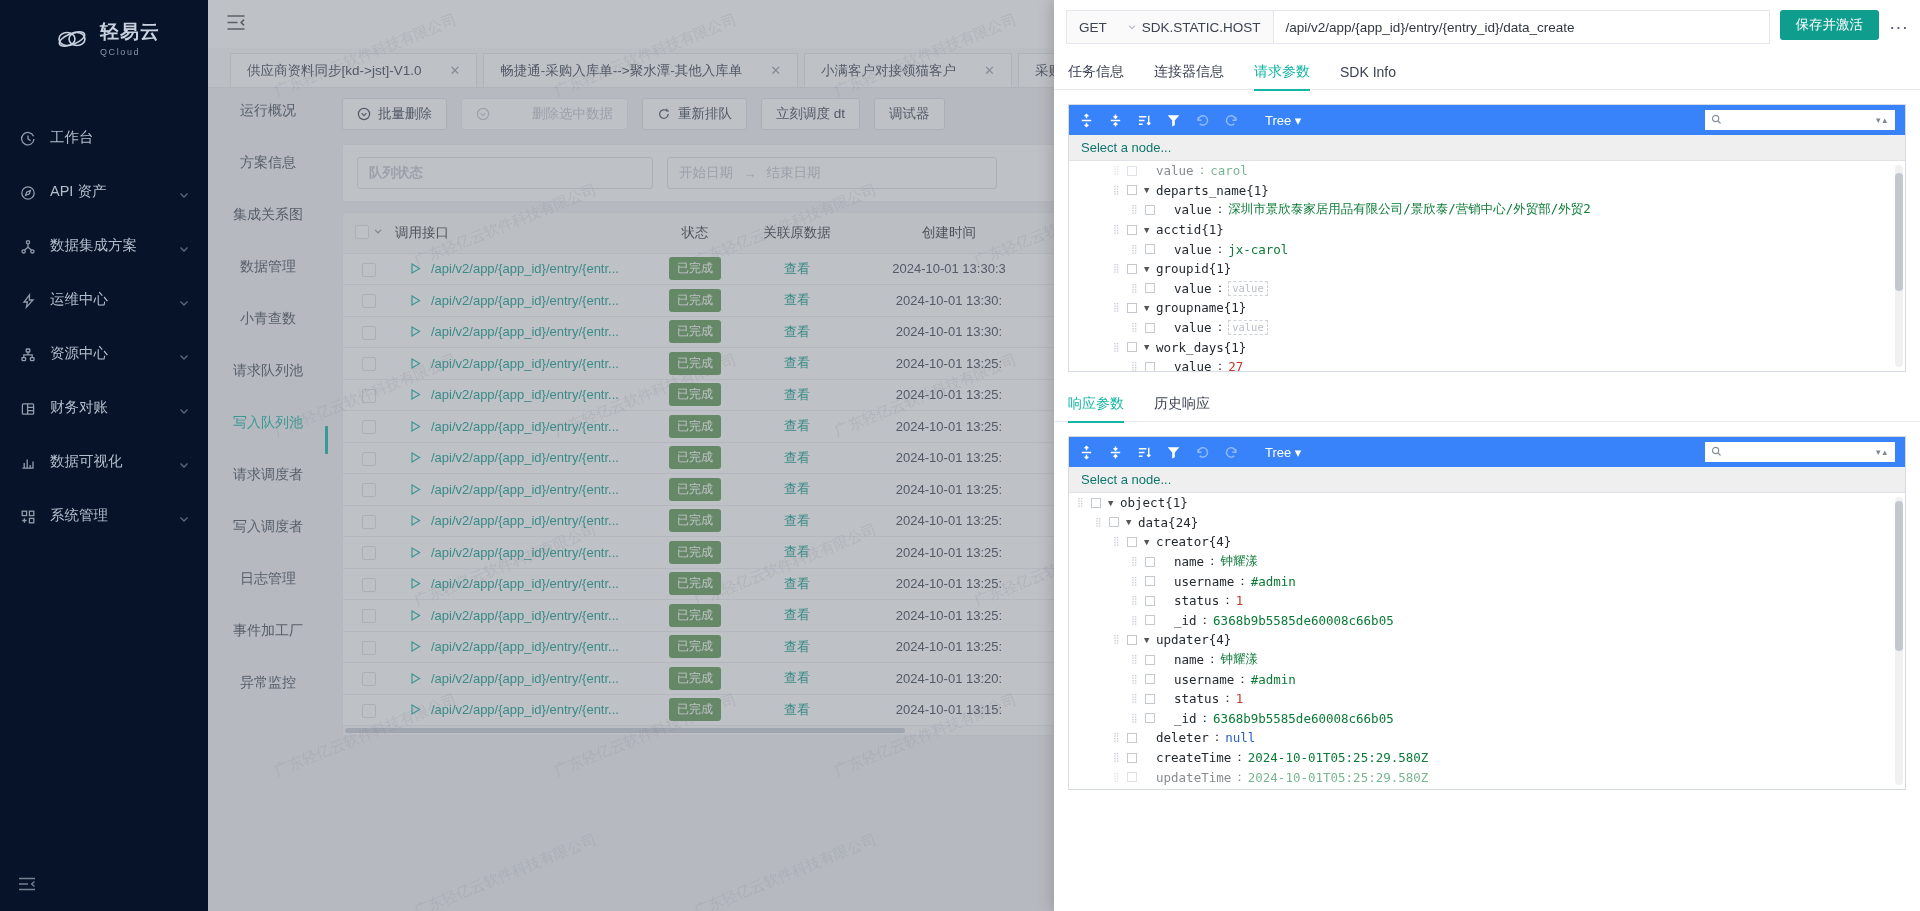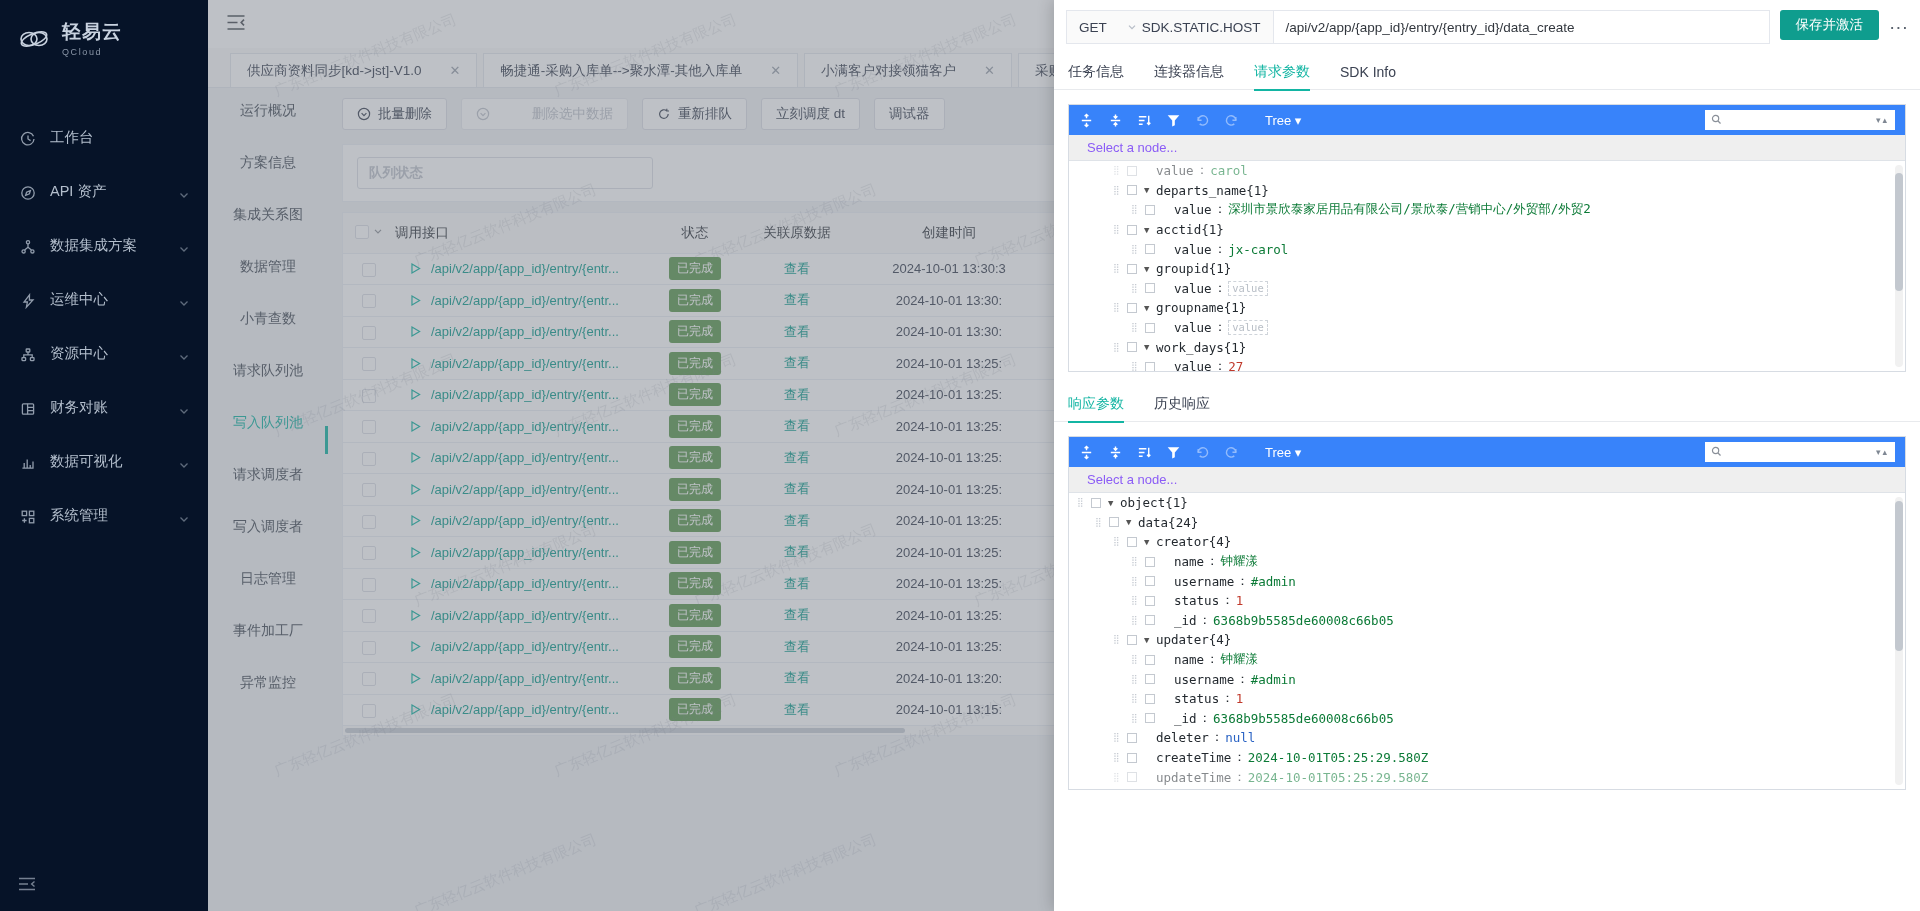--- a/index.html
+++ b/index.html
@@ -12,21 +12,21 @@
   #root { position: relative; width: 1920px; height: 911px; }
 
   
   .sidebar {
     position: absolute; left: 0; top: 0;
     width: 208px; height: 911px;
     background: #061328;
     color: #b8c2cf;
     z-index: 5;
   }
-  .brand { display: flex; align-items: center; gap: 10px; padding: 22px 0 18px 18px; }
+  .brand { display: flex; align-items: center; gap: 10px; padding: 22px 0 18px 18px; margin-left: 38px; }
   .brand-mark { width: 34px; height: 30px; position: relative; }
   .brand-mark svg { display: block; }
   .brand-text { line-height: 1.05; }
   .brand-cn { font-size: 19px; color: #c9d3e0; letter-spacing: 1px; font-weight: 600; }
   .brand-en { font-size: 9px; color: #8b97a8; letter-spacing: 1.6px; text-align: right; }
 
   .nav { margin-top: 16px; }
   .nav-item {
     display: flex; align-items: flex-end;
     height: 54px; padding: 0 18px 0 20px;
@@ -201,22 +201,22 @@
   .tb-mode { margin-left: 12px; font-size: 13px; color: #fff; cursor: pointer; }
   .tb-search {
     margin-left: auto; width: 190px; height: 20px; background: #fff;
     display: flex; align-items: center; padding: 0 6px; gap: 4px;
   }
   .tb-search .mag { color: #8a9099; }
   .tb-search .arrows { margin-left: auto; color: #7f8793; font-size: 9px; letter-spacing: 2px; }
 
   .node-select {
     height: 26px; background: #efefef; border-bottom: 1px solid #dfe3e8;
-    display: flex; align-items: center; padding: 0 18px;
-    font-size: 13px; color: #8b5cf6;
+    display: flex; align-items: center; padding: 0 12px;
+    font-size: 13px; color: #0f766e;
   }
   .tree {
     position: relative; background: #fff; overflow: hidden;
     font-family: "DejaVu Sans Mono", "Liberation Mono", monospace;
     font-size: 12.5px; color: #2b2b2b;
   }
   .tree.req { height: 210px; }
   .tree.res { height: 296px; }
   .trow { height: 19.6px; display: flex; align-items: center; padding-left: 8px; white-space: nowrap; }
   .drag { width: 12px; color: #c6cbd2; font-size: 9px; letter-spacing: -1px; line-height: 7px; }
@@ -493,20 +493,25 @@
             <span>立刻调度 dt</span>
           </div>
           <div class="btn">
             <span>调试器</span>
           </div>
         </div>
 
         <div class="filterbar">
           <div class="field status">
             <span>队列状态</span>
+          </div>
+          <div class="daterange">
+            <span>开始日期</span>
+            <span class="arrow">→</span>
+            <span>结束日期</span>
           </div>
         </div>
 
         <div class="tablewrap">
           <table class="grid">
             <thead>
               <tr>
                 <th class="col-check">
                   <span class="th-chk">
                     <span class="chk"></span>

